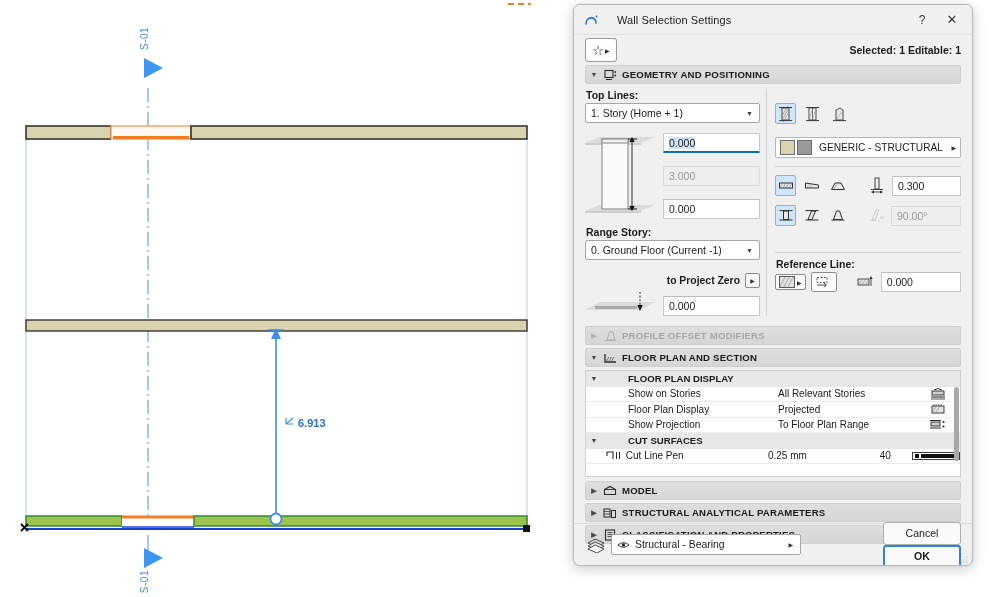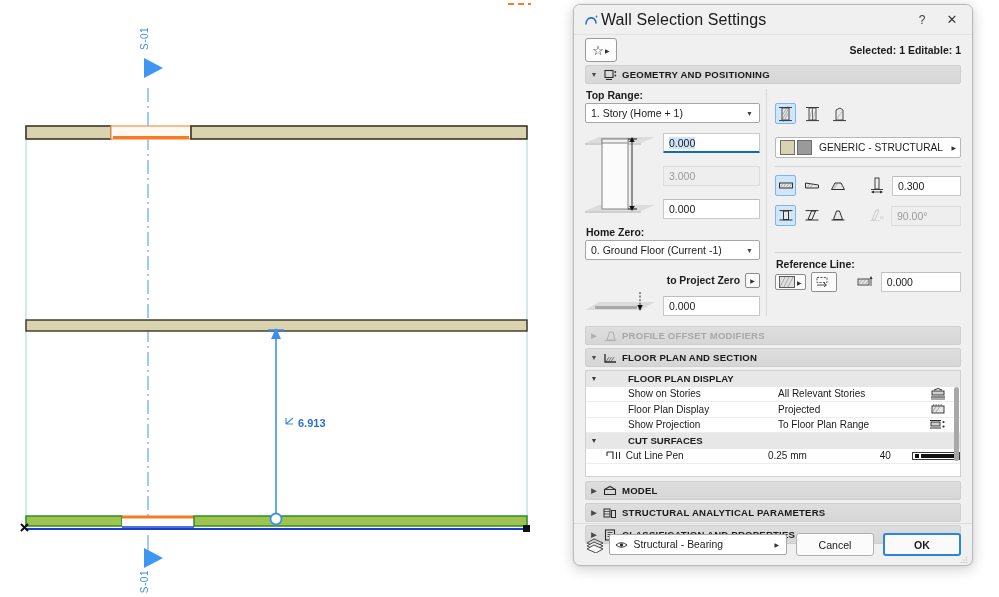--- a/index.html
+++ b/index.html
@@ -35,21 +35,21 @@
   }
 
   
   .titlebar {
     height: 29px; position: relative;
     background: #f0f0f0;
     border-bottom: 1px solid #e2e2e2;
     display: flex; align-items: center;
   }
   .title-icon { margin-left: 9px; width: 16px; height: 16px; display:flex; align-items:center; justify-content:center; }
-  .title-text { margin-left: 2px; font-size: 16px; color: #1a1a1a; letter-spacing: 0.1px; text-align: right;}
+  .title-text { margin-left: 18px; font-size: 11px; color: #1a1a1a; letter-spacing: 0.1px; text-align: right;}
   .title-btns { margin-left: auto; display: flex; align-items: center; }
   .tb-btn {
     width: 30px; height: 24px; display: flex; align-items: center; justify-content: center;
     color: #3a3a3a; font-size: 12px; cursor: default;
   }
   .tb-btn.close { margin-right: 5px; font-size: 13px; }
 
   
   .favbar {
     height: 30px; display: flex; align-items: center;
@@ -299,21 +299,21 @@
           <circle cx="11.3" cy="3" r="0.9" fill="#2a2a2a"></circle>
           <circle cx="11.3" cy="6.5" r="0.9" fill="#2a2a2a"></circle>
         </svg>
       </span>
       <span class="slabel">GEOMETRY AND POSITIONING</span>
     </div>
 
     <div class="panel">
 
       <div class="col-left">
-        <div class="fieldlabel">Top Range:</div>
+        <div class="fieldlabel">Top Lines:</div>
         <div class="combo">
           <span>1. Story (Home + 1)</span>
           <span class="chev">▼</span>
         </div>
 
         <div style="display:flex; margin-top:8px;">
           <div style="width:78px; position:relative;">
             <svg width="78" height="88" viewBox="0 0 78 88">
 
               <polygon points="0,12 14,6 70,6 56,12" fill="#dcdcdc"></polygon>
@@ -338,21 +338,21 @@
             </div>
             <div class="inp dim">
               <span>3.000</span>
             </div>
             <div class="inp">
               <span>0.000</span>
             </div>
           </div>
         </div>
 
-        <div class="fieldlabel" style="margin-top:5px;">Home Zero:</div>
+        <div class="fieldlabel" style="margin-top:5px;">Range Story:</div>
         <div class="combo">
           <span>0. Ground Floor (Current -1)</span>
           <span class="chev">▼</span>
         </div>
 
         <div style="display:flex; align-items:center; justify-content:flex-end; margin-top:13px; gap:5px;">
           <span style="font-size:10.4px; font-weight:bold;">to Project Zero</span>
           <span style="width:13px;height:13px;border:1px solid #8a8a8a;border-radius:2px;background:#fafafa;display:flex;align-items:center;justify-content:center;font-size:6px;color:#333;">▶</span>
         </div>
         <div style="display:flex; align-items:flex-end; margin-top:2px;">
@@ -659,21 +659,21 @@
       <span class="layer-combo">
         <span style="display:flex;align-items:center;width:13px;">
           <svg width="14" height="10" viewBox="0 0 14 10">
             <path d="M1 5 Q7 0 13 5 Q7 10 1 5 Z" fill="none" stroke="#2a2a2a" stroke-width="1"></path>
             <circle cx="7" cy="5" r="1.8" fill="#2a2a2a"></circle>
           </svg>
         </span>
         <span style="margin-left:5px;">Structural - Bearing</span>
         <span class="tri">▶</span>
       </span>
-      <span style="margin-left:auto; display:flex; align-items:center;">
+      <span style="margin-left:auto; display:flex; align-items:center;flex-direction:column;">
         <span class="btn">Cancel</span>
         <span class="btn primary">OK</span>
       </span>
       <span class="grip">
         <svg width="8" height="8" viewBox="0 0 8 8">
           <circle cx="6.5" cy="1.5" r="0.8" fill="#9a9a9a"></circle>
           <circle cx="6.5" cy="4" r="0.8" fill="#9a9a9a"></circle>
           <circle cx="4" cy="4" r="0.8" fill="#9a9a9a"></circle>
           <circle cx="6.5" cy="6.5" r="0.8" fill="#9a9a9a"></circle>
           <circle cx="4" cy="6.5" r="0.8" fill="#9a9a9a"></circle>

